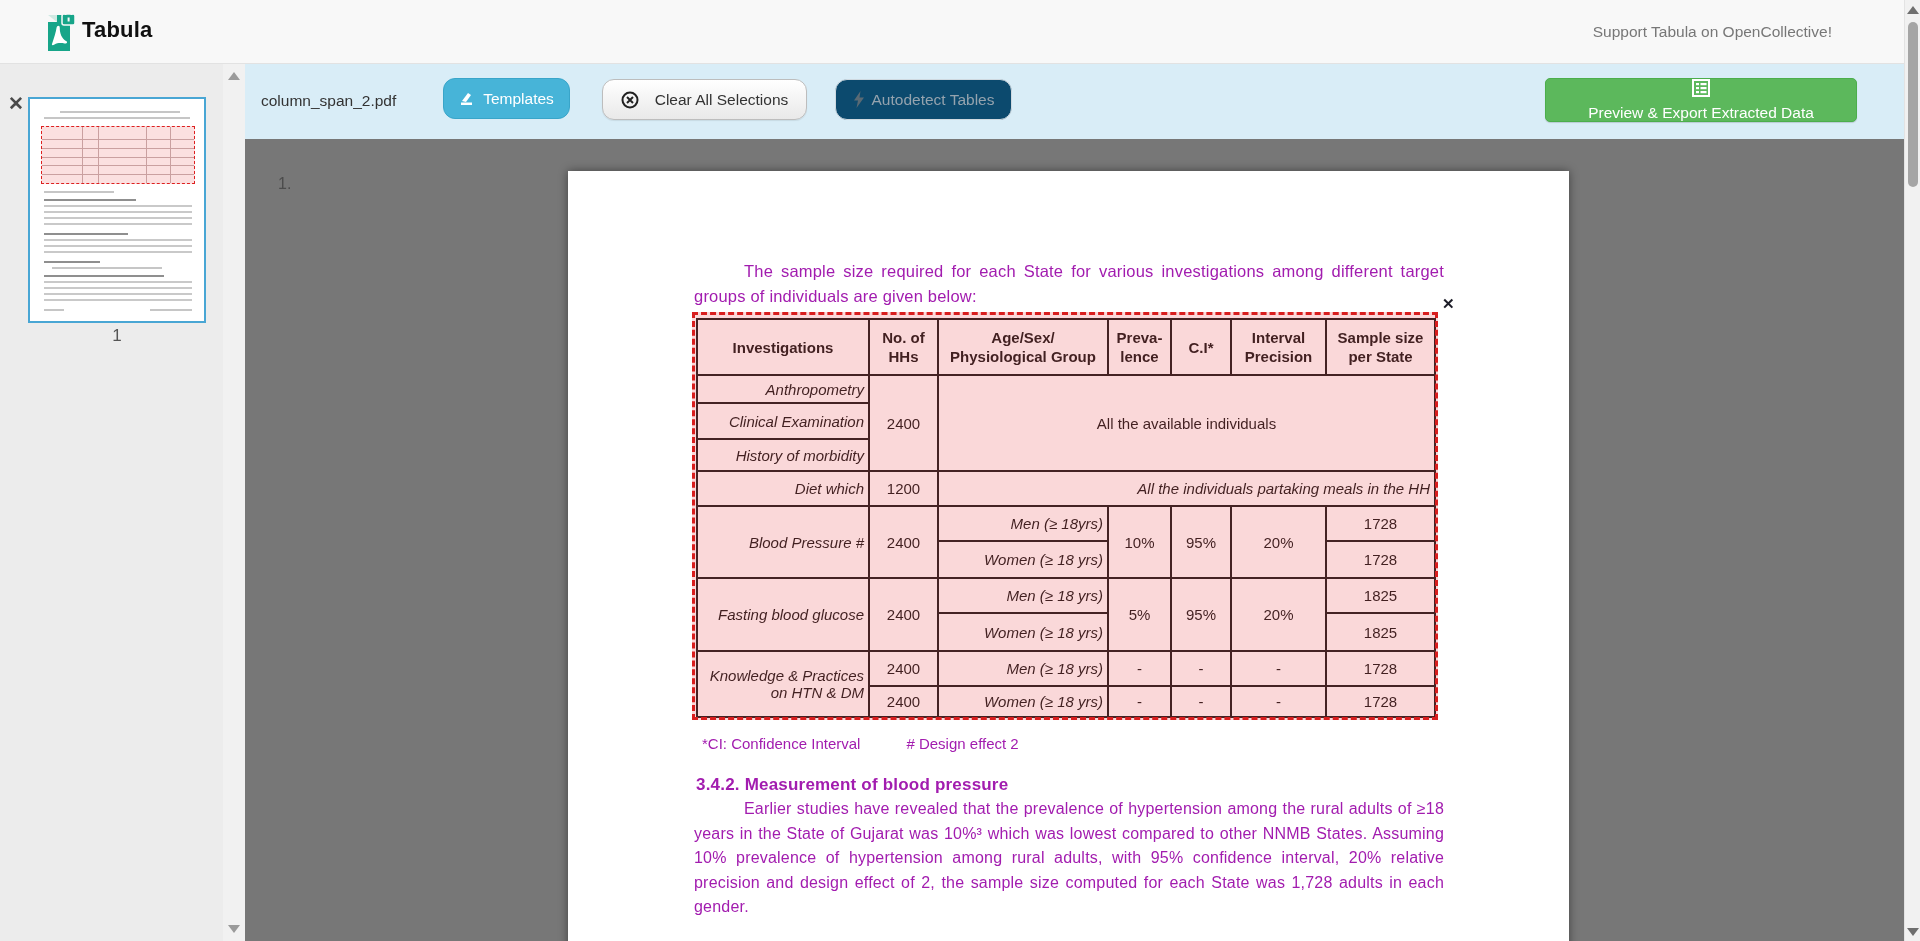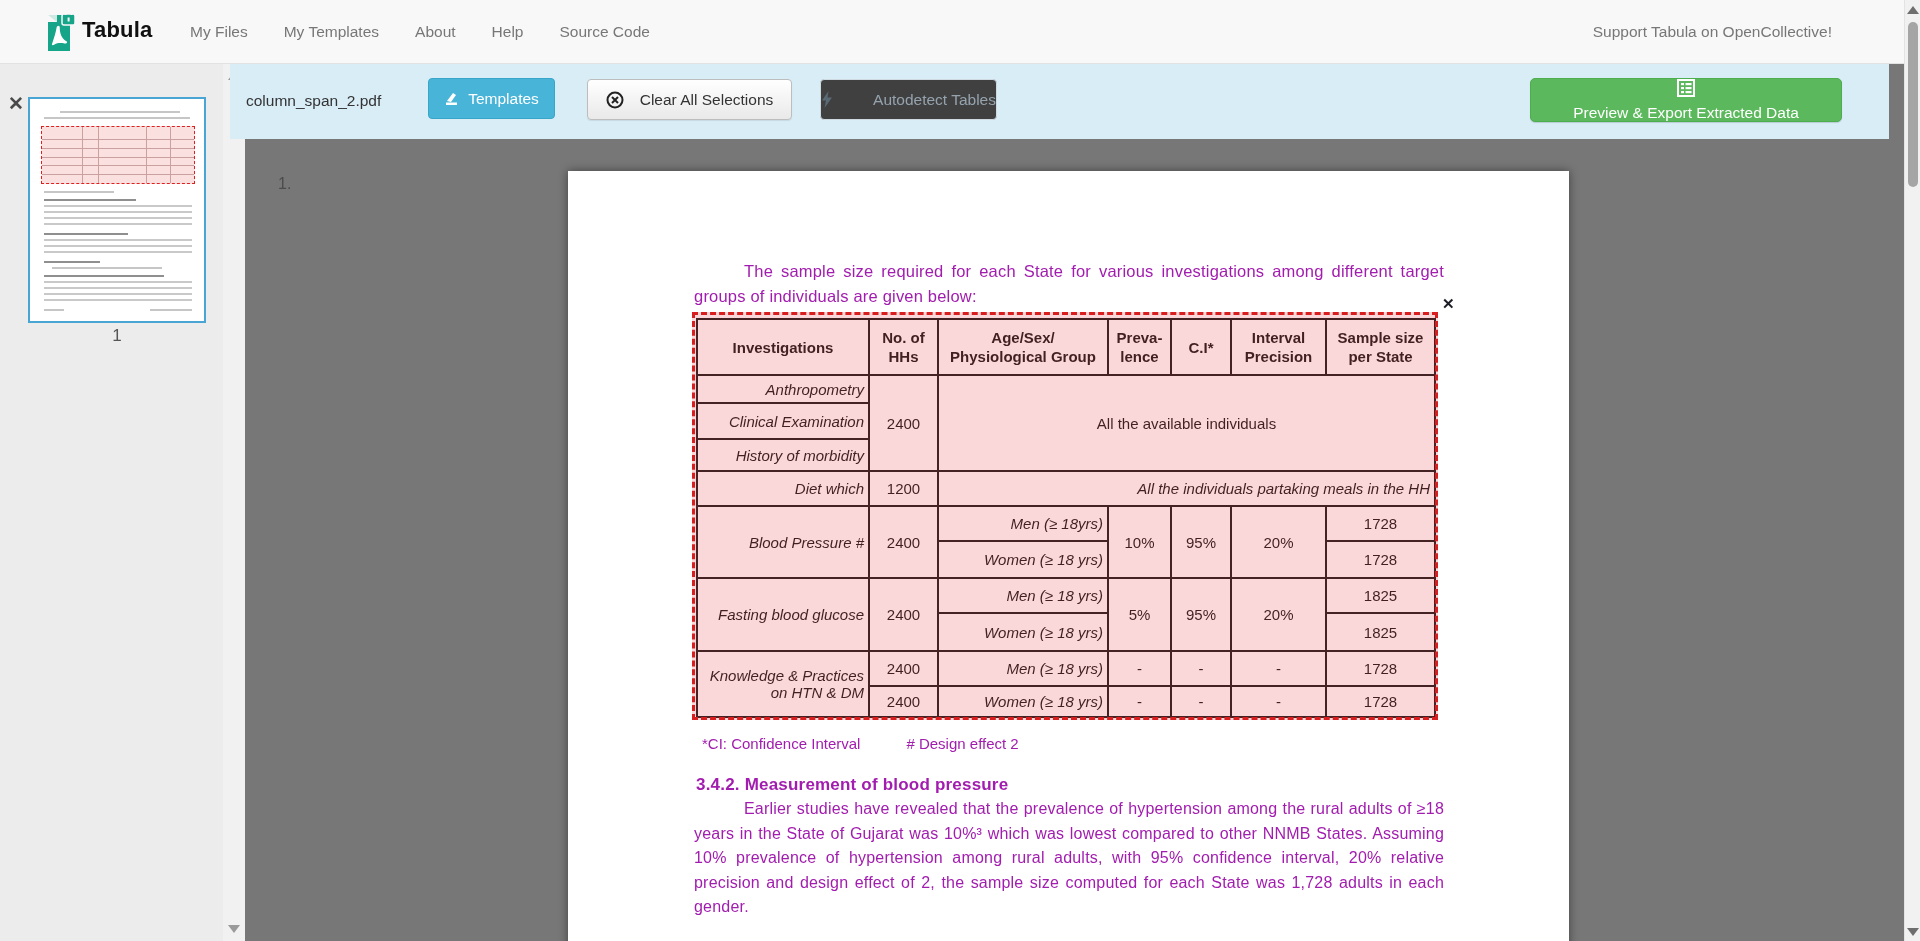--- a/index.html
+++ b/index.html
@@ -8,26 +8,26 @@
 
   
   .navbar { position:absolute; left:0; top:0; width:1920px; height:64px; background:#f8f8f8; border-bottom:1px solid #e2e2e2; z-index:5; }
   .logo { position:absolute; left:44px; top:10px; width:32px; height:43px; }
   .brand { position:absolute; left:82px; top:17px; font-size:22px; font-weight:bold; color:#101010; letter-spacing:.2px; }
   .navlinks { position:absolute; left:190px; top:0; height:64px; display:flex; align-items:center; gap:36px; }
   .navlink { font-size:15.5px; color:#777; cursor:pointer; white-space:nowrap; }
   .support { position:absolute; right:88px; top:23px; font-size:15.5px; color:#777; cursor:pointer; }
 
   
-  .toolbar { position:absolute; left:230px; top:64px; width:1659px; height:75px; background:#d9edf7; z-index:3;padding-left:28px; }
+  .toolbar { position:absolute; left:245px; top:64px; width:1659px; height:75px; background:#d9edf7; z-index:3;padding-left:28px; }
   .filename { position:absolute; left:16px; top:28px; font-size:15.5px; color:#333; }
-  .btn { position:absolute; display:flex; align-items:center; justify-content:center; gap:7px; border-radius:4px; font-size:15.5px; cursor:pointer; white-space:nowrap; }
+  .btn { position:absolute; display:flex; align-items:center; justify-content:center; gap:7px; border-radius:12px; font-size:15.5px; cursor:pointer; white-space:nowrap; }
   .btn-templates { left:198px; top:14px; width:127px; height:41px; background:#47b4d8; border:1px solid #39a5c9; color:#fff; }
   .btn-clear { left:357px; top:15px; width:205px; height:41px; background:linear-gradient(#ffffff,#e9e9e9); border:1px solid #bdbdbd; color:#333; box-shadow:0 1px 1px rgba(0,0,0,.08);gap:16px; }
-  .btn-autodetect { left:590px; top:15px; width:177px; height:41px; background:#404040; border:1px solid #cfd9e0; color:#95a3ae; cursor:default;justify-content:space-between; }
+  .btn-autodetect { left:590px; top:15px; width:177px; height:41px; background:#0c4a6e; border:1px solid #cfd9e0; color:#95a3ae; cursor:default; }
   .btn-preview { left:1300px; top:14px; width:312px; height:44px; background:#5cb85c; border:1px solid #4cae4c; border-radius:5px; color:#fff; box-shadow:0 1px 1px rgba(0,0,0,.15);flex-direction:column; }
   .icn { display:inline-block; line-height:0; }
 
   
   .sidebar { position:absolute; left:0; top:64px; width:245px; height:877px; background:#ececec; z-index:2; }
   .side-track { position:absolute; left:223px; top:0; width:22px; height:877px; background:#f1f1f1; }
   .tri-up    { width:0; height:0; border-left:6px solid transparent; border-right:6px solid transparent; border-bottom:8px solid #9a9a9a; }
   .tri-down  { width:0; height:0; border-left:6px solid transparent; border-right:6px solid transparent; border-top:8px solid #9a9a9a; }
   .side-close { position:absolute; left:8px; top:30px; font-size:19px; font-weight:bold; color:#4a4a4a; cursor:pointer; line-height:1; }
   .thumb { position:absolute; left:28px; top:33px; width:178px; height:226px; background:#fff; border:2px solid #49a6d4; cursor:pointer; }
@@ -81,27 +81,20 @@
       <svg width="32" height="43" viewBox="0 0 32 43">
         <path d="M4 5 L20 5 L20 12 L13 12 Z" fill="#cfe9e2"></path>
         <path d="M4 12 L13 12 L13 5 L26 5 L26 41 L4 41 Z" fill="#17a589"></path>
         <path d="M8 34 C10 28 12 22 12.5 18 C13 15 16 15 15.8 18 C15.6 23 18 29 22 31 C24 32 23 34 20.5 33.5 C17 32.8 13 33 10.5 34.5 C8.8 35.5 7.5 35.3 8 34 Z" fill="#ffffff"></path>
         <rect x="18" y="4" width="13" height="11" rx="2" fill="#17a589" stroke="#f8f8f8" stroke-width="1.5"></rect>
         <path d="M21.5 5 L21.5 1.8 A3 3 0 0 1 27.5 1.8 L27.5 5" fill="none" stroke="#f8f8f8" stroke-width="2"></path>
         <rect x="23.6" y="7.5" width="2" height="4" fill="#f8f8f8"></rect>
       </svg>
     </span>
     <span class="brand">Tabula</span>
-    <div class="navlinks">
-      <span class="navlink">My Files</span>
-      <span class="navlink">My Templates</span>
-      <span class="navlink">About</span>
-      <span class="navlink">Help</span>
-      <span class="navlink">Source Code</span>
-    </div>
     <span class="support">Support Tabula on OpenCollective!</span>
   </div>
 
   <div class="toolbar">
     <span class="filename">column_span_2.pdf</span>
 
     <div class="btn btn-templates">
       <span class="icn">
         <svg width="17" height="16" viewBox="0 0 17 16">
           <path d="M3 10 L9 2 L12 4 L7 11 Z" fill="#fff"></path>

